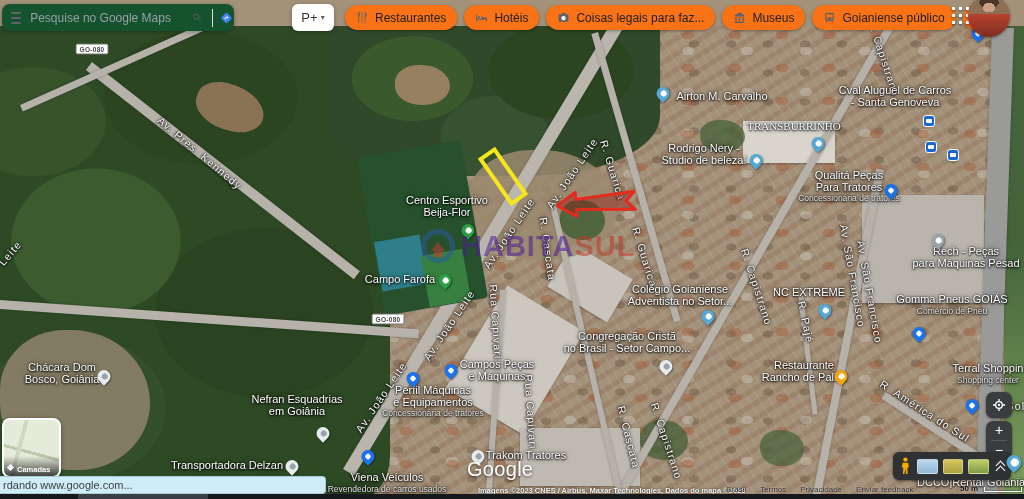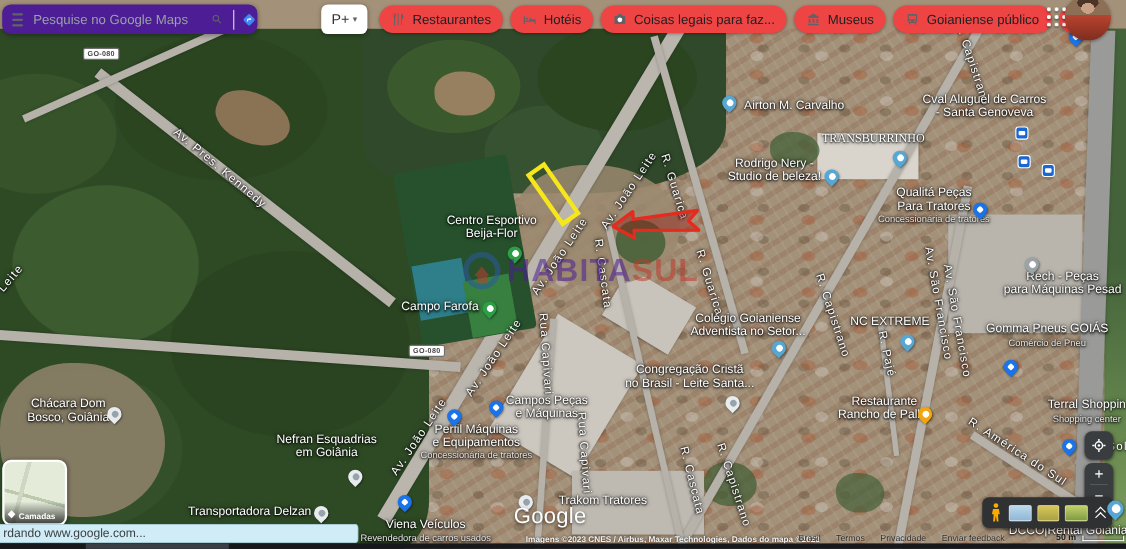--- a/index.html
+++ b/index.html
@@ -48,33 +48,33 @@
 
   
   .watermark{position:absolute;left:421px;top:229px;display:flex;align-items:center;gap:6px;opacity:.55;pointer-events:none;}
   .wm-logo{width:34px;height:34px;border:5px solid #2a5aa0;border-radius:50%;position:relative;}
   .wm-house{position:absolute;left:5px;top:8px;width:0;height:0;border-left:7px solid transparent;border-right:7px solid transparent;border-bottom:9px solid #c23b33;}
   .wm-house::after{content:"";position:absolute;left:-4.5px;top:9px;width:9px;height:6px;background:#c23b33;}
   .wm-text{font-size:29px;font-weight:700;letter-spacing:1px;}
   .wm-a{color:#4c1d95;}.wm-b{color:#c0392b;}
 
   
-  .search-card{position:absolute;left:2px;top:4px;width:232px;height:27px;background:#4c1d95;border-radius:8px;
+  .search-card{position:absolute;left:2px;top:4px;width:232px;height:27px;background:#14532d;border-radius:8px;
     box-shadow:0 1px 4px rgba(0,0,0,.3);display:flex;align-items:center;}
   .hamburger{margin-left:9px;width:15px;display:flex;flex-direction:column;gap:3px;cursor:pointer;}
   .hamburger span{height:2px;background:#5f6368;border-radius:1px;}
   .search-placeholder{margin-left:9px;font-size:12px;color:#9aa0a6;flex:0 0 auto;width:160px;overflow:hidden;white-space:nowrap;}
   .search-ico{margin-left:2px;}
   .vdivider{width:1px;height:18px;background:#e0e0e0;margin:0 6px 0 10px;}
   .pt-card{position:absolute;left:292px;top:4px;width:42px;height:27px;background:#fff;border-radius:6px;
     box-shadow:0 1px 4px rgba(0,0,0,.3);display:flex;align-items:center;justify-content:center;gap:3px;
     font-size:13px;color:#333;font-weight:500;}
   .pt-caret{font-size:8px;color:#5f6368;}
   .chips{position:absolute;left:345px;top:5px;display:flex;gap:7px;align-items:center;}
-  .chip{height:25px;background:#ef4444;border:none;border-radius:13px;box-shadow:0 1px 3px rgba(0,0,0,.35);
+  .chip{height:25px;background:#f97316;border:none;border-radius:13px;box-shadow:0 1px 3px rgba(0,0,0,.35);
     display:flex;align-items:center;padding:0 11px;font-size:12px;color:#202124;font-family:"Liberation Sans",sans-serif;
     white-space:nowrap;cursor:pointer;gap:6px;}
   .chip.round{width:25px;padding:0;justify-content:center;}
   .apps-grid{position:absolute;left:949px;top:4px;width:20px;height:20px;cursor:pointer;
     background-image:radial-gradient(#fff 1.6px, transparent 2.1px);background-size:7px 7px;background-position:1px 1px;
     filter:drop-shadow(0 1px 1px rgba(0,0,0,.6));}
   .avatar{position:absolute;left:968px;top:-5px;width:42px;height:42px;border-radius:50%;overflow:hidden;cursor:pointer;
     background:
       radial-gradient(10px 8px at 50% 30%, #caa184 0 60%, transparent 61%),
       radial-gradient(16px 9px at 50% 18%, #4a3527 0 60%, transparent 61%),
@@ -246,21 +246,21 @@
         <div>NC EXTREME</div>
       </div>
       <div class="pin pin-teal" style="left: 825px; top: 317px;"></div>
       <div class="place-label" style="left: 680px; top: 296px;">
         <div>Colégio Goianiense</div>
         <div>Adventista no Setor...</div>
       </div>
       <div class="pin pin-teal" style="left: 708px; top: 323px;"></div>
       <div class="place-label" style="left: 627px; top: 343px;">
         <div>Congregação Cristã</div>
-        <div>no Brasil - Leite Santa...</div>
+        <div>no Brasil - Setor Campo...</div>
       </div>
       <div class="pin pin-white" style="left: 666px; top: 373px;"></div>
       <div class="place-label" style="left: 804px; top: 372px;">
         <div>Restaurante</div>
         <div>Rancho de Palha</div>
       </div>
       <div class="pin pin-orange" style="left: 841px; top: 383px;"></div>
       <div class="place-label" style="left: 497px; top: 371px;">
         <div>Campos Peças</div>
         <div>e Máquinas</div>
@@ -270,21 +270,21 @@
         <div>Perfil Máquinas</div>
         <div>e Equipamentos</div>
         <div class="place-sub">Concessionária de tratores</div>
       </div>
       <div class="pin pin-blue-bag" style="left: 413px; top: 385px;"></div>
       <div class="place-label" style="left: 387px; top: 483px;">
         <div>Viena Veículos</div>
         <div class="place-sub">Revendedora de carros usados</div>
       </div>
       <div class="pin pin-blue-bag" style="left: 368px; top: 463px;"></div>
-      <div class="place-label" style="left: 548px; top: 456px;">
+      <div class="place-label" style="left: 526px; top: 456px;">
         <div>Trakom Tratores</div>
       </div>
       <div class="pin pin-white" style="left: 478px; top: 463px;"></div>
       <div class="place-label" style="left: 62px; top: 374px;">
         <div>Chácara Dom</div>
         <div>Bosco, Goiânia</div>
       </div>
       <div class="pin pin-white" style="left: 104px; top: 383px;"></div>
       <div class="place-label" style="left: 297px; top: 406px;">
         <div>Nefran Esquadrias</div>

